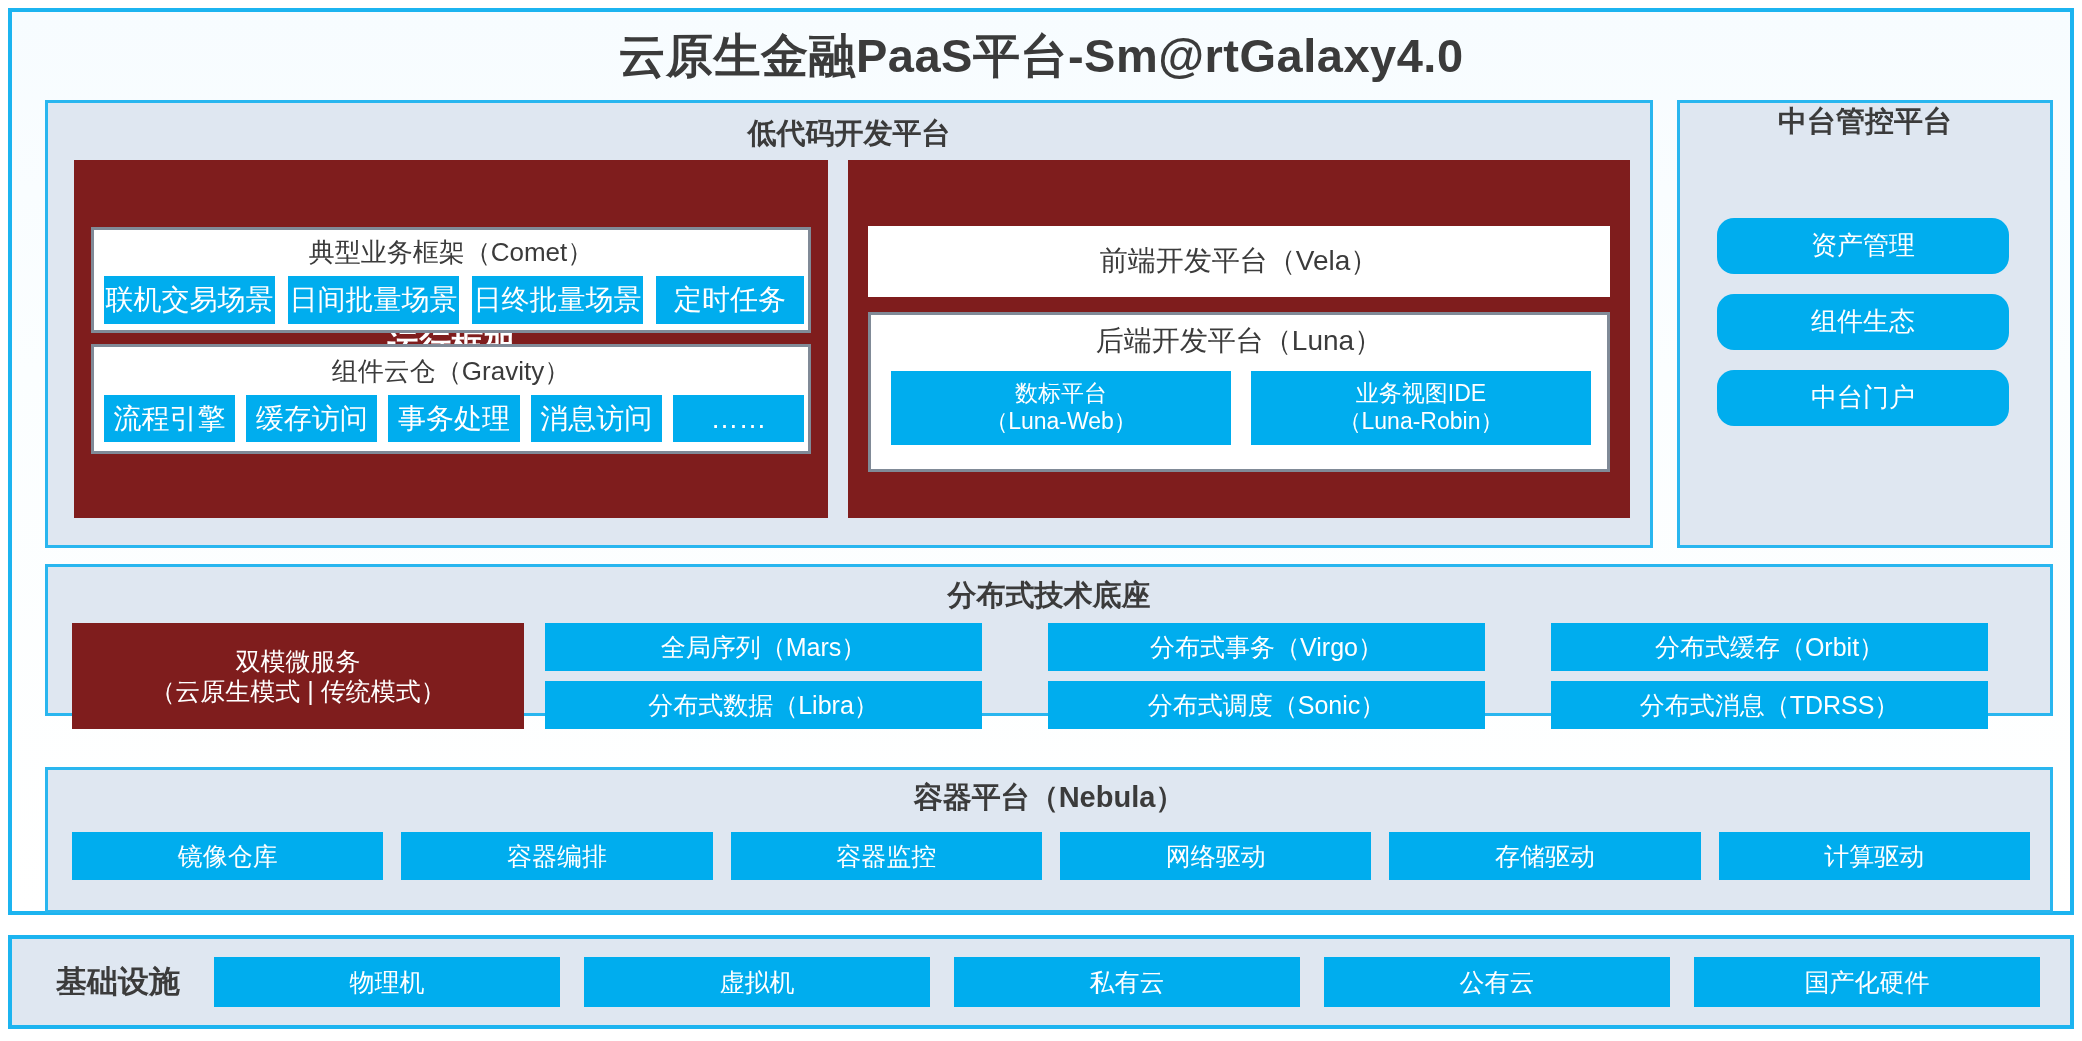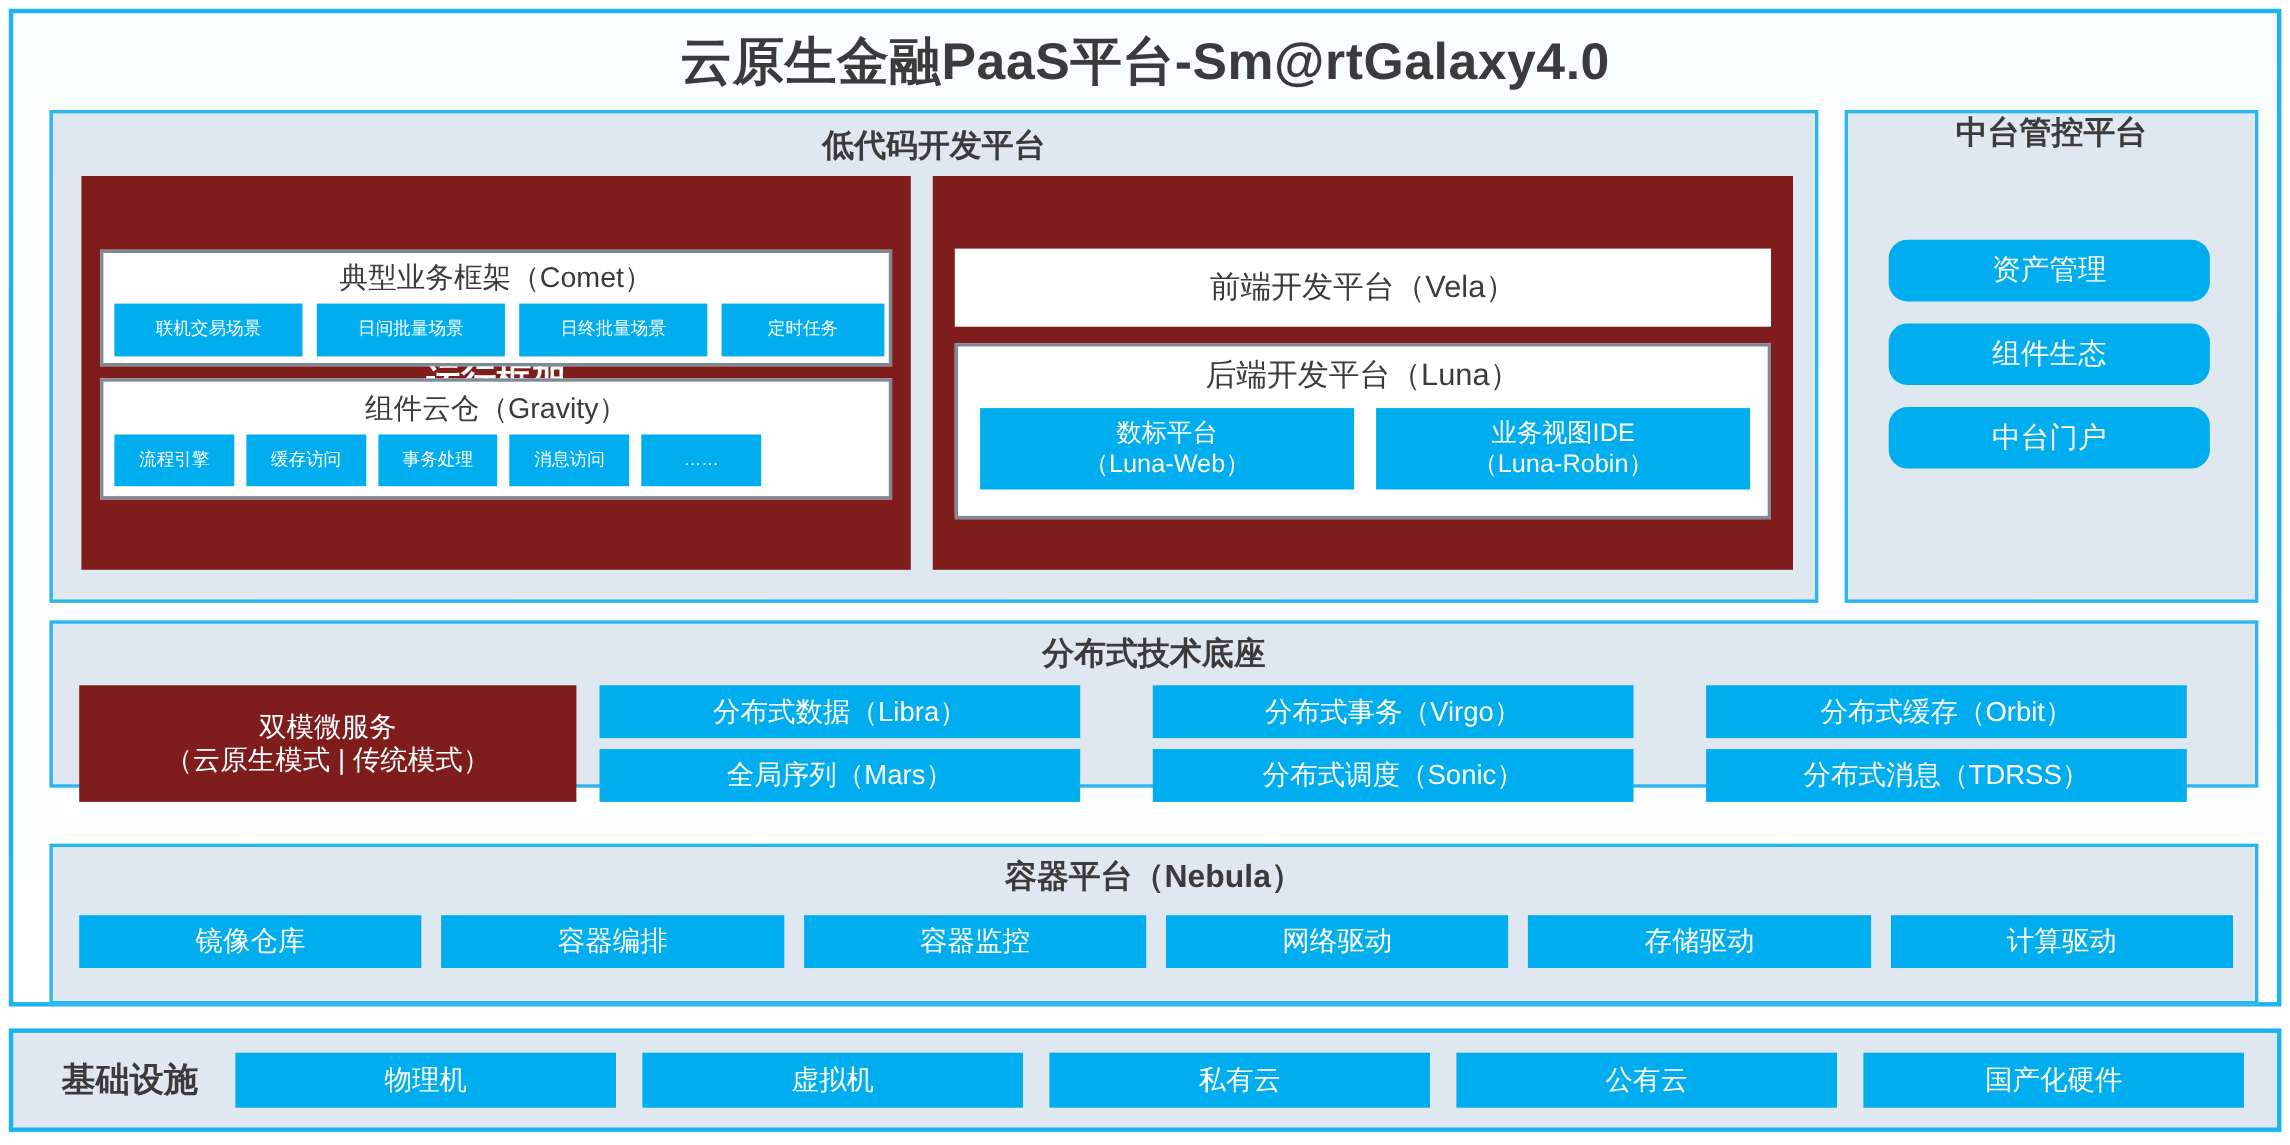--- a/index.html
+++ b/index.html
@@ -79,21 +79,21 @@
     width: 100%;
   }
 
   .chip {
     background: #00ADEE;
     color: #ffffff;
     display: flex;
     align-items: center;
     justify-content: center;
     text-align: center;
-    font-size: 16px;
+    font-size: 28px;
     line-height: 1.2;
   }
 
   .row { display: flex; }
 
   
   #lowcode-panel { left: 33px; top: 88px; width: 1608px; height: 448px; }
   #lowcode-panel .panel-title { margin-top: 12px; }
 
   #runtime-box {
@@ -102,21 +102,21 @@
   }
   #runtime-box .blue-title { margin-top: 14px; }
 
   #comet-box { position: absolute; left: 17px; top: 67px; width: 720px; height: 106px; }
   #comet-box .wb-title { margin-top: 7px; }
   #comet-chips { position: absolute; left: 10px; top: 46px; width: 700px; gap: 13px; }
   #comet-chips .chip { height: 48px; }
 
   #gravity-box { position: absolute; left: 17px; top: 184px; width: 720px; height: 110px; }
   #gravity-box .wb-title { margin-top: 9px; }
-  #gravity-chips { position: absolute; left: 10px; top: 48px; width: 588px; gap: 11px; justify-content: space-between; }
+  #gravity-chips { position: absolute; left: 10px; top: 48px; width: 700px; gap: 11px; justify-content: space-between; }
   #gravity-chips .chip { height: 47px; }
 
   #devplat-box {
     position: absolute; left: 800px; top: 57px;
     width: 782px; height: 358px;
   }
   #devplat-box .blue-title { margin-top: 14px; }
 
   #vela-box {
     position: absolute; left: 20px; top: 66px; width: 742px; height: 71px;
@@ -251,22 +251,22 @@
 
   <div class="panel" id="dist-panel">
     <div class="panel-title">分布式技术底座</div>
 
     <div class="blue-box" id="dist-wide">
       <span>双模微服务</span>
       <span>（云原生模式 | 传统模式）</span>
     </div>
 
     <div class="dist-col" id="dist-col-0">
+      <div class="chip">全局序列（Mars）</div>
       <div class="chip">分布式数据（Libra）</div>
-      <div class="chip">全局序列（Mars）</div>
     </div>
     <div class="dist-col" id="dist-col-1">
       <div class="chip">分布式事务（Virgo）</div>
       <div class="chip">分布式调度（Sonic）</div>
     </div>
     <div class="dist-col" id="dist-col-2">
       <div class="chip">分布式缓存（Orbit）</div>
       <div class="chip">分布式消息（TDRSS）</div>
     </div>
   </div>

